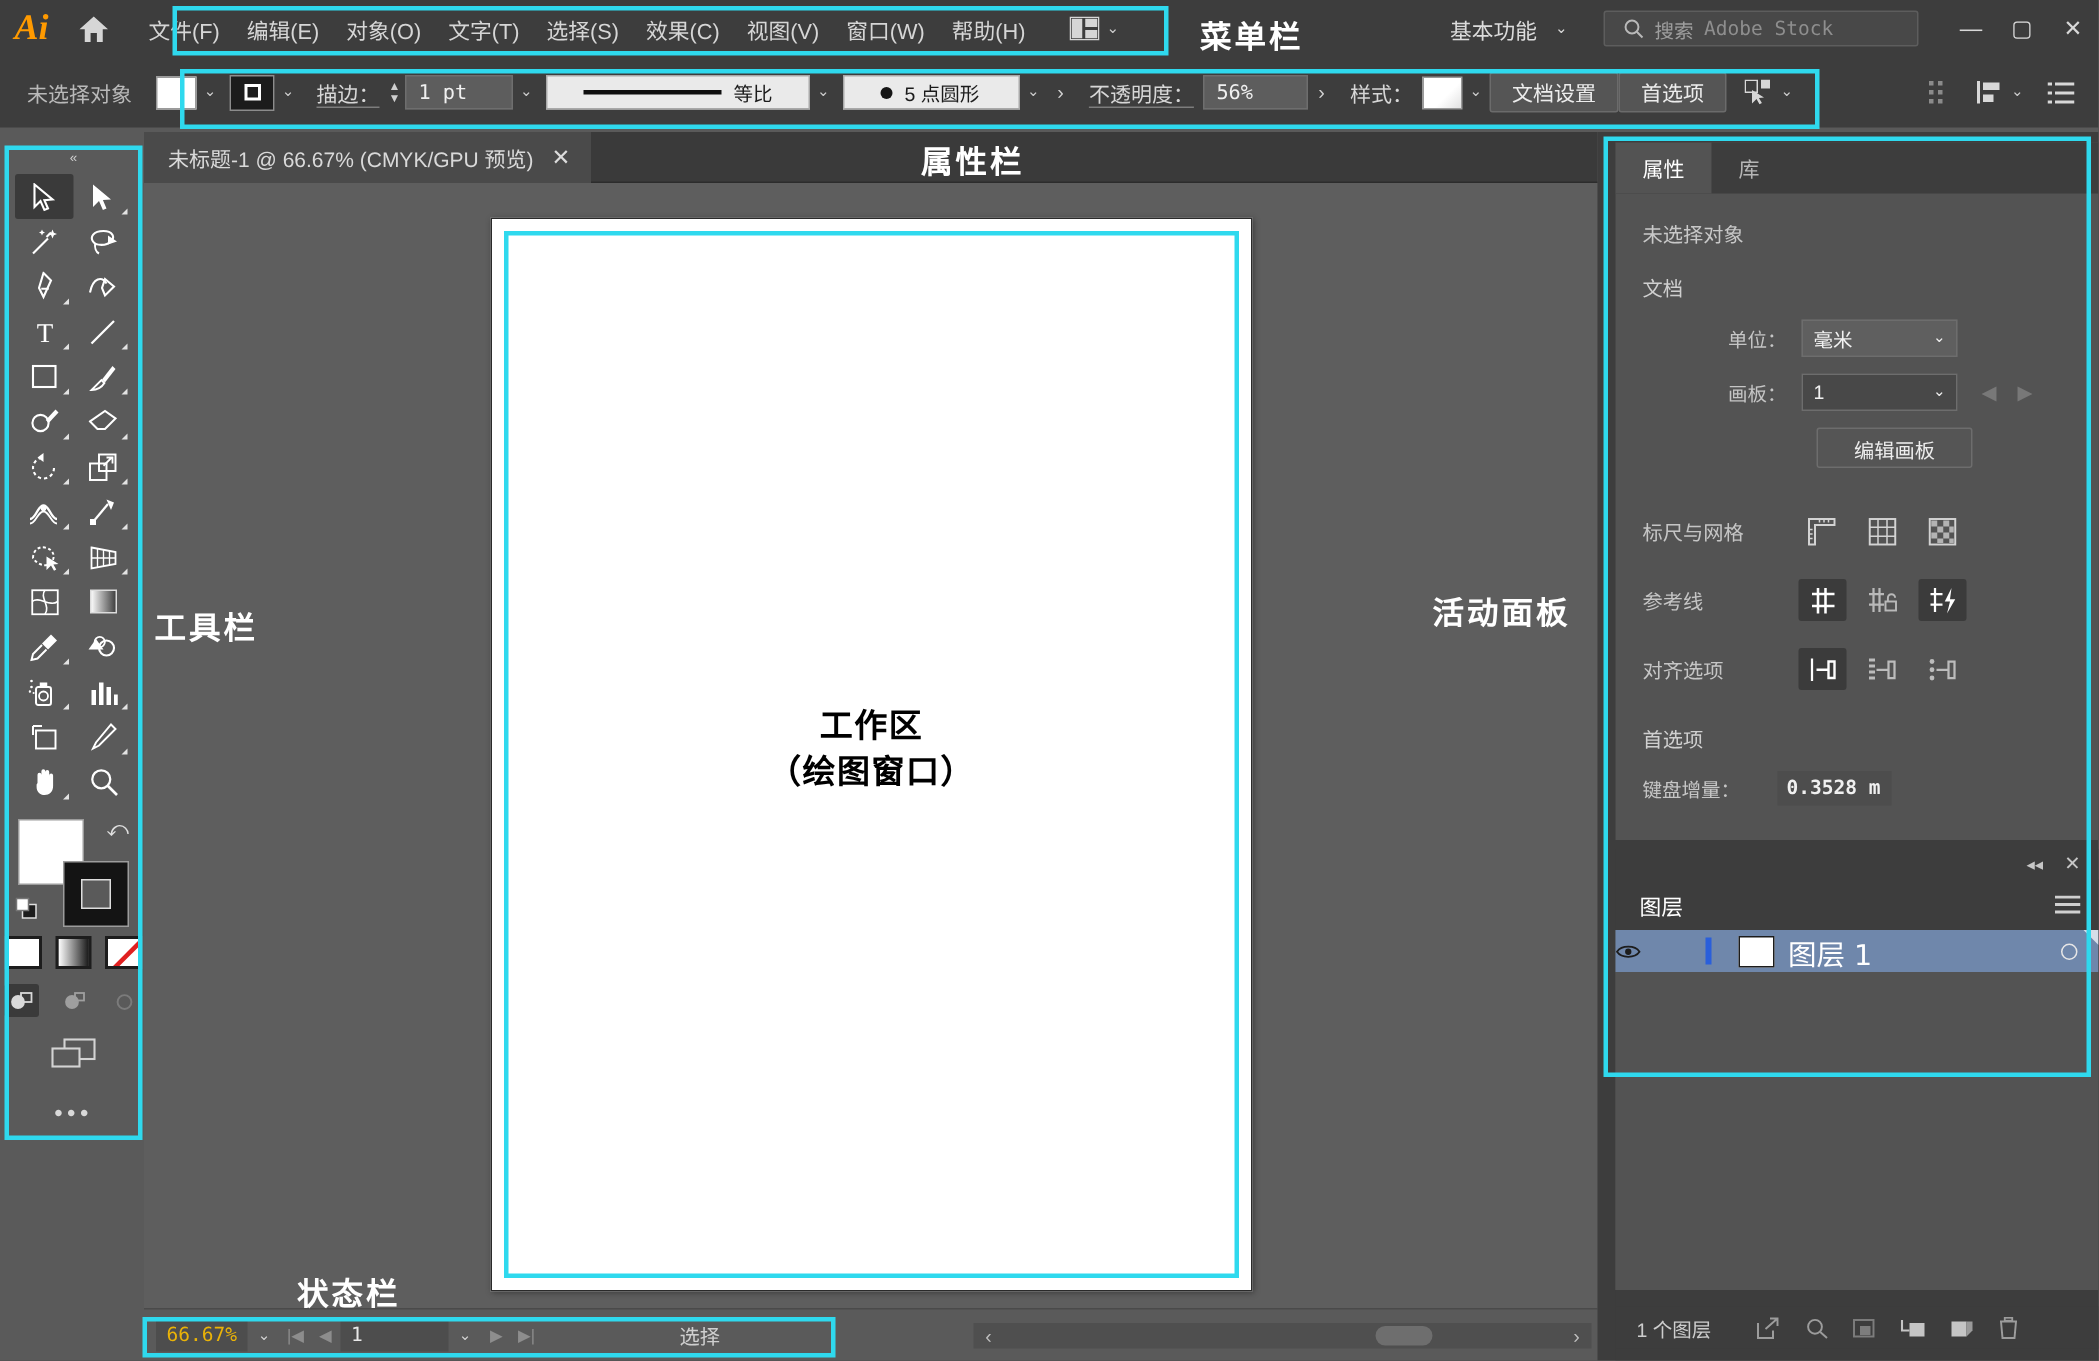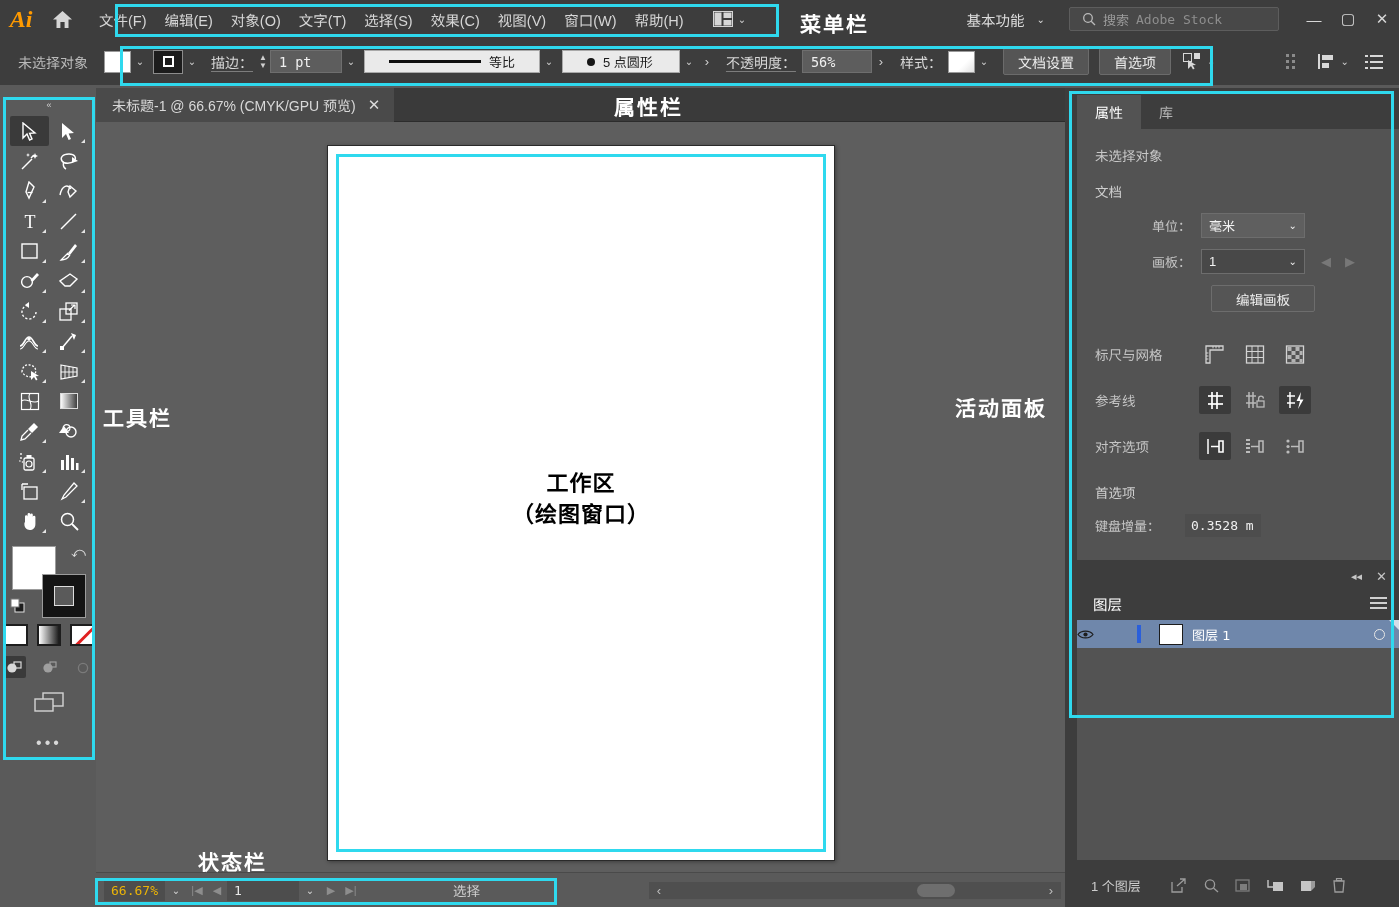--- a/index.html
+++ b/index.html
@@ -94,21 +94,21 @@
   .combo {
     background: #eaeaea; border: 1px solid #a9a9a9; height: 23px;
     display: flex; align-items: center; padding: 0 24px; gap: 8px;
     color: #1b1b1b; font-size: 13px;
   }
   .dashline { width: 92px; height: 3px; background: #0f0f0f; }
   .dot { width: 8px; height: 8px; border-radius: 50%; background: #161616; }
   .btn-std {
     background: #555555; border: 1px solid #6b6b6b; border-radius: 2px;
     height: 27px; padding: 0 14px; display: flex; align-items: center;
-    color: #ececec; font-size: 14px; white-space: nowrap; margin-left: 10px; font-family: Liberation Mono, monospace;
+    color: #ececec; font-size: 14px; white-space: nowrap;  font-family: Liberation Mono, monospace;
   }
   .ctl-right-icons { margin-left: auto; display: flex; align-items: center; gap: 16px; padding-right: 16px; }
 
   
   #toolpanel {
     position: absolute; left: 3px; top: 97px; width: 92px; height: 663px;
     background: #5a5a5a;
   }
   #tool-collapse { height: 15px; display: flex; align-items: center; justify-content: center;
                    color: #cfcfcf; font-size: 9px; }
@@ -231,40 +231,40 @@
     display: flex; align-items: center; justify-content: center;
     color: #ededed; font-size: 13.5px;
   }
   .irow { display: flex; align-items: center; margin: 18px 0; }
   .irow .lbl { color: #c5c5c5; font-size: 13.5px; width: 104px; }
   .ibtn { width: 32px; height: 28px; display: flex; align-items: center; justify-content: center;
           margin-right: 8px; border-radius: 2px; }
   .ibtn.sel { background: #3b3b3b; }
   .kbd-field {
     background: #4d4d4d; height: 23px; width: 76px; display: flex; align-items: center;
-    padding: 0 6px; color: #f0f0f0; font-size: 13px; font-family: "DejaVu Sans Mono", monospace;
+    padding: 0 6px; color: #f0f0f0; font-size: 13px; font-family: "DejaVu Sans Mono", monospace; font-weight: bold;
   }
 
   #layers-panel { position: absolute; left: 12px; top: 478px; right: 0; bottom: 0; background: #3d3d3d; }
   #layers-topbar { height: 20px; display: flex; align-items: center; justify-content: flex-end;
                    gap: 14px; padding-right: 12px; color: #c6c6c6; font-size: 11px; }
   #layers-header { height: 34px; background: #3d3d3d; display: flex; align-items: center;
                    padding: 0 12px 0 16px; }
   #layers-header .title { color: #ffffff; font-size: 14.5px; }
   #layers-header .menu { margin-left: auto; color: #d0d0d0; font-size: 13px; line-height: 5px; }
   #layers-list { background: #535353; }
   .layer-row {
     height: 28px; display: flex; align-items: center; background: #6f87ab; position: relative;
   }
   .layer-row .eye { width: 34px; text-align: center; color: #1d1d1d; font-size: 13px; }
   .layer-row .lock { width: 26px; }
   .layer-row .bar { width: 4px; height: 18px; background: #2a5fdb; }
   .layer-row .thumb { width: 24px; height: 21px; background: #ffffff; border: 1px solid #1c1c1c;
                       margin-left: 18px; }
-  .layer-row .nm { color: #ffffff; font-size: 13px; margin-left: 9px;
+  .layer-row .nm { color: #ffffff; font-size: 19px; margin-left: 9px;
                    font-family: "DejaVu Sans", sans-serif; }
   .layer-row .circ { margin-left: auto; margin-right: 14px; width: 11px; height: 11px;
                      border: 1.5px solid #e6e6e6; border-radius: 50%; }
   .layer-row .corner { position: absolute; right: 0; top: 0;
                        width: 0; height: 0; border-top: 10px solid #d5dde8; border-left: 10px solid transparent; }
   #layers-empty { background: #535353; height: 212px; }
   #layers-footer {
     position: absolute; left: 0; right: 0; bottom: 8px; height: 28px; background: #3d3d3d;
     display: flex; align-items: center; padding-left: 14px; gap: 16px;
   }

